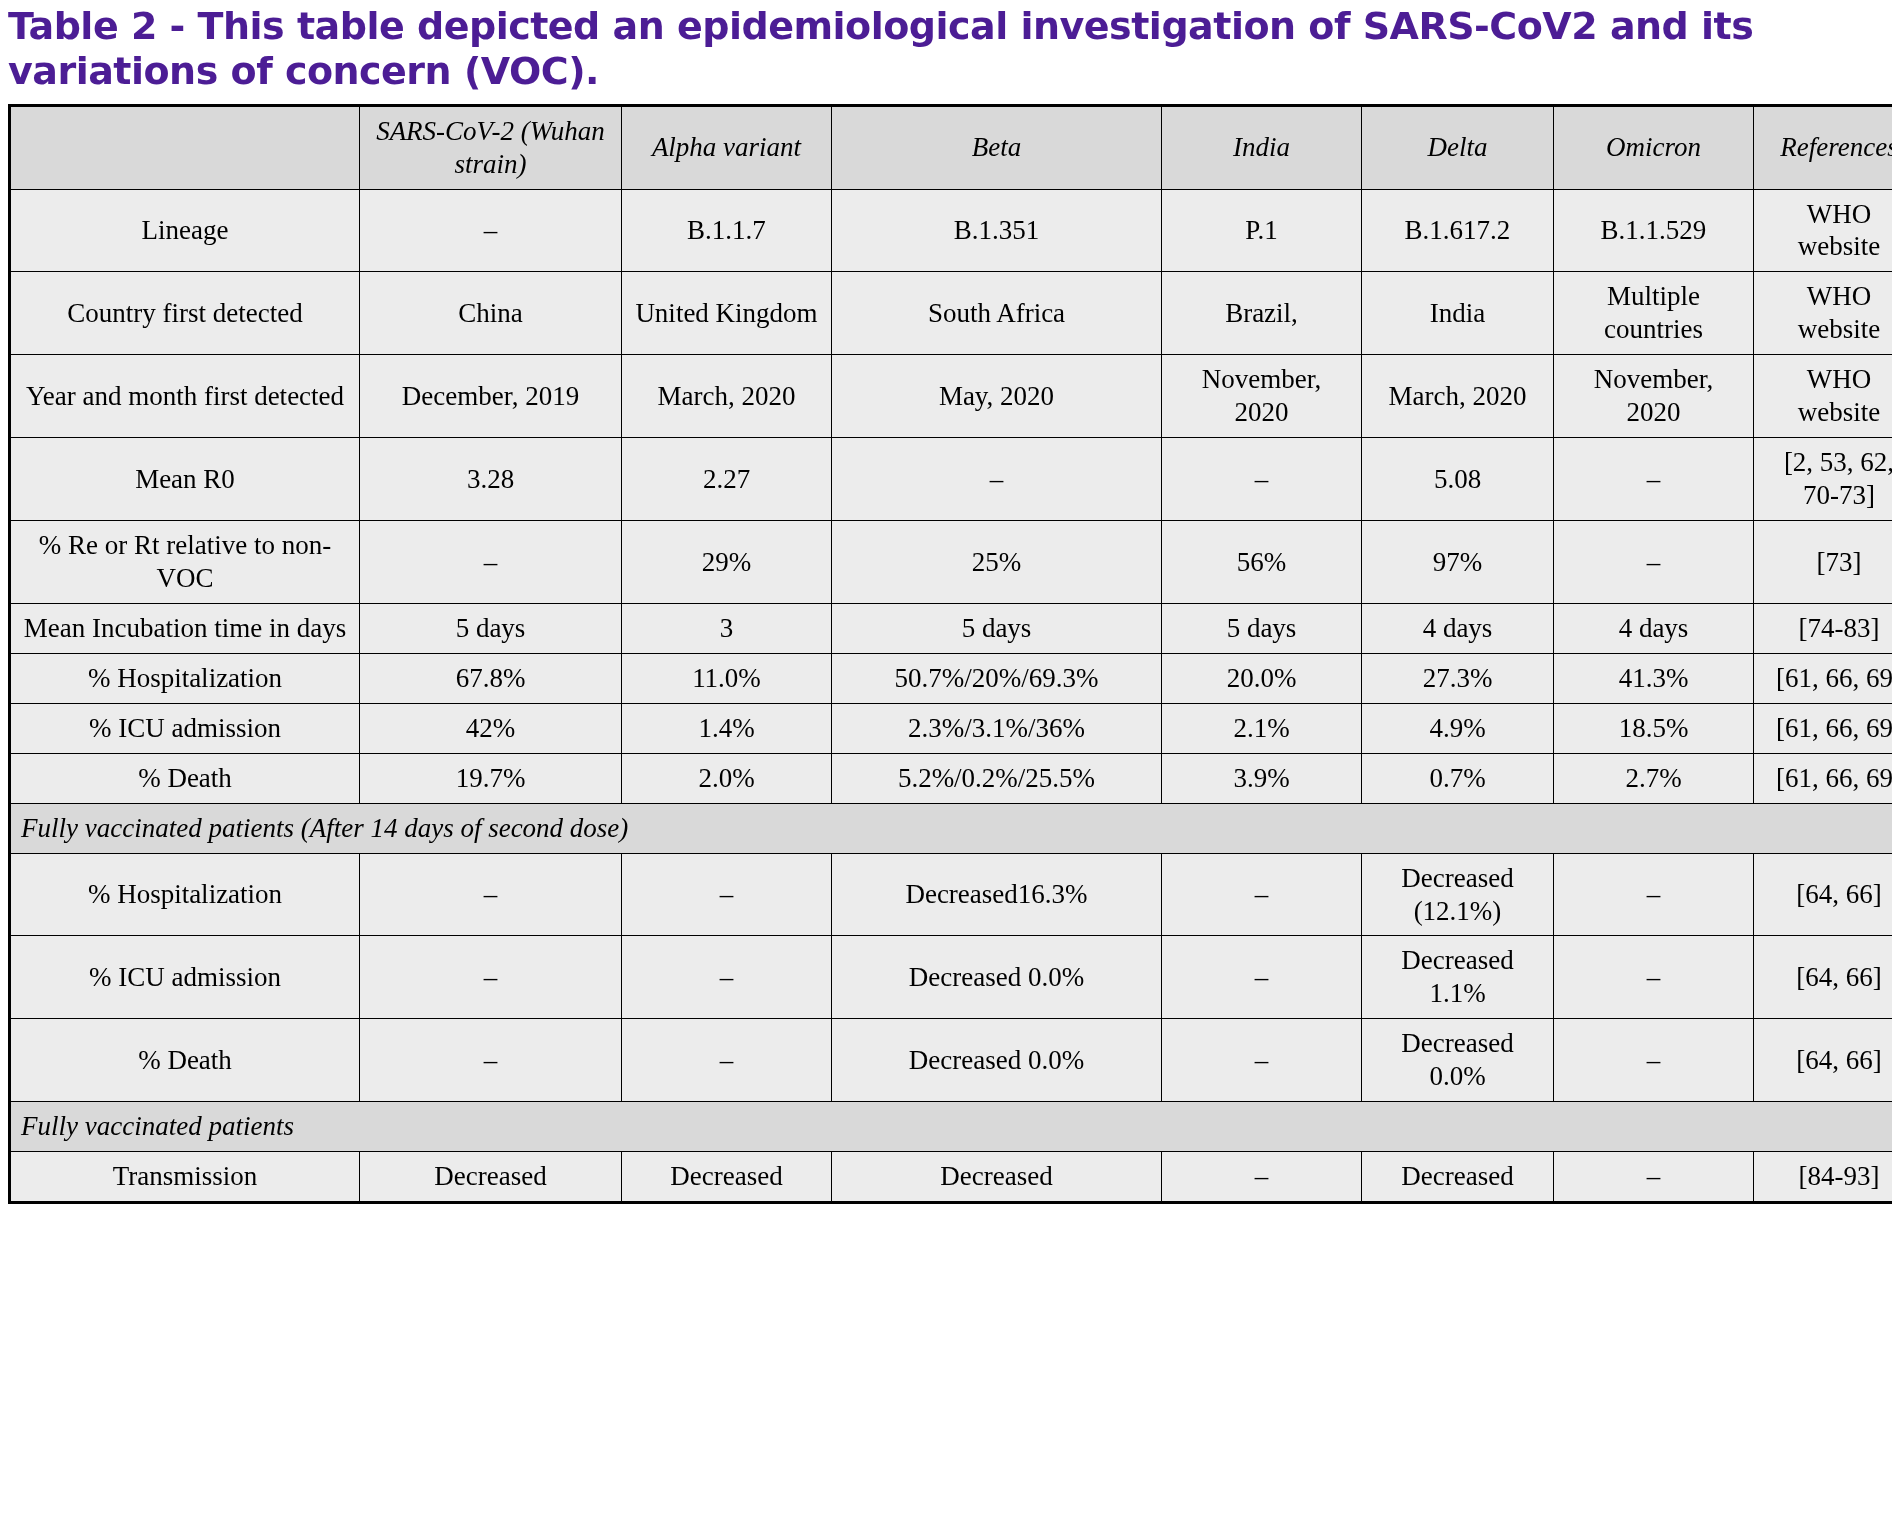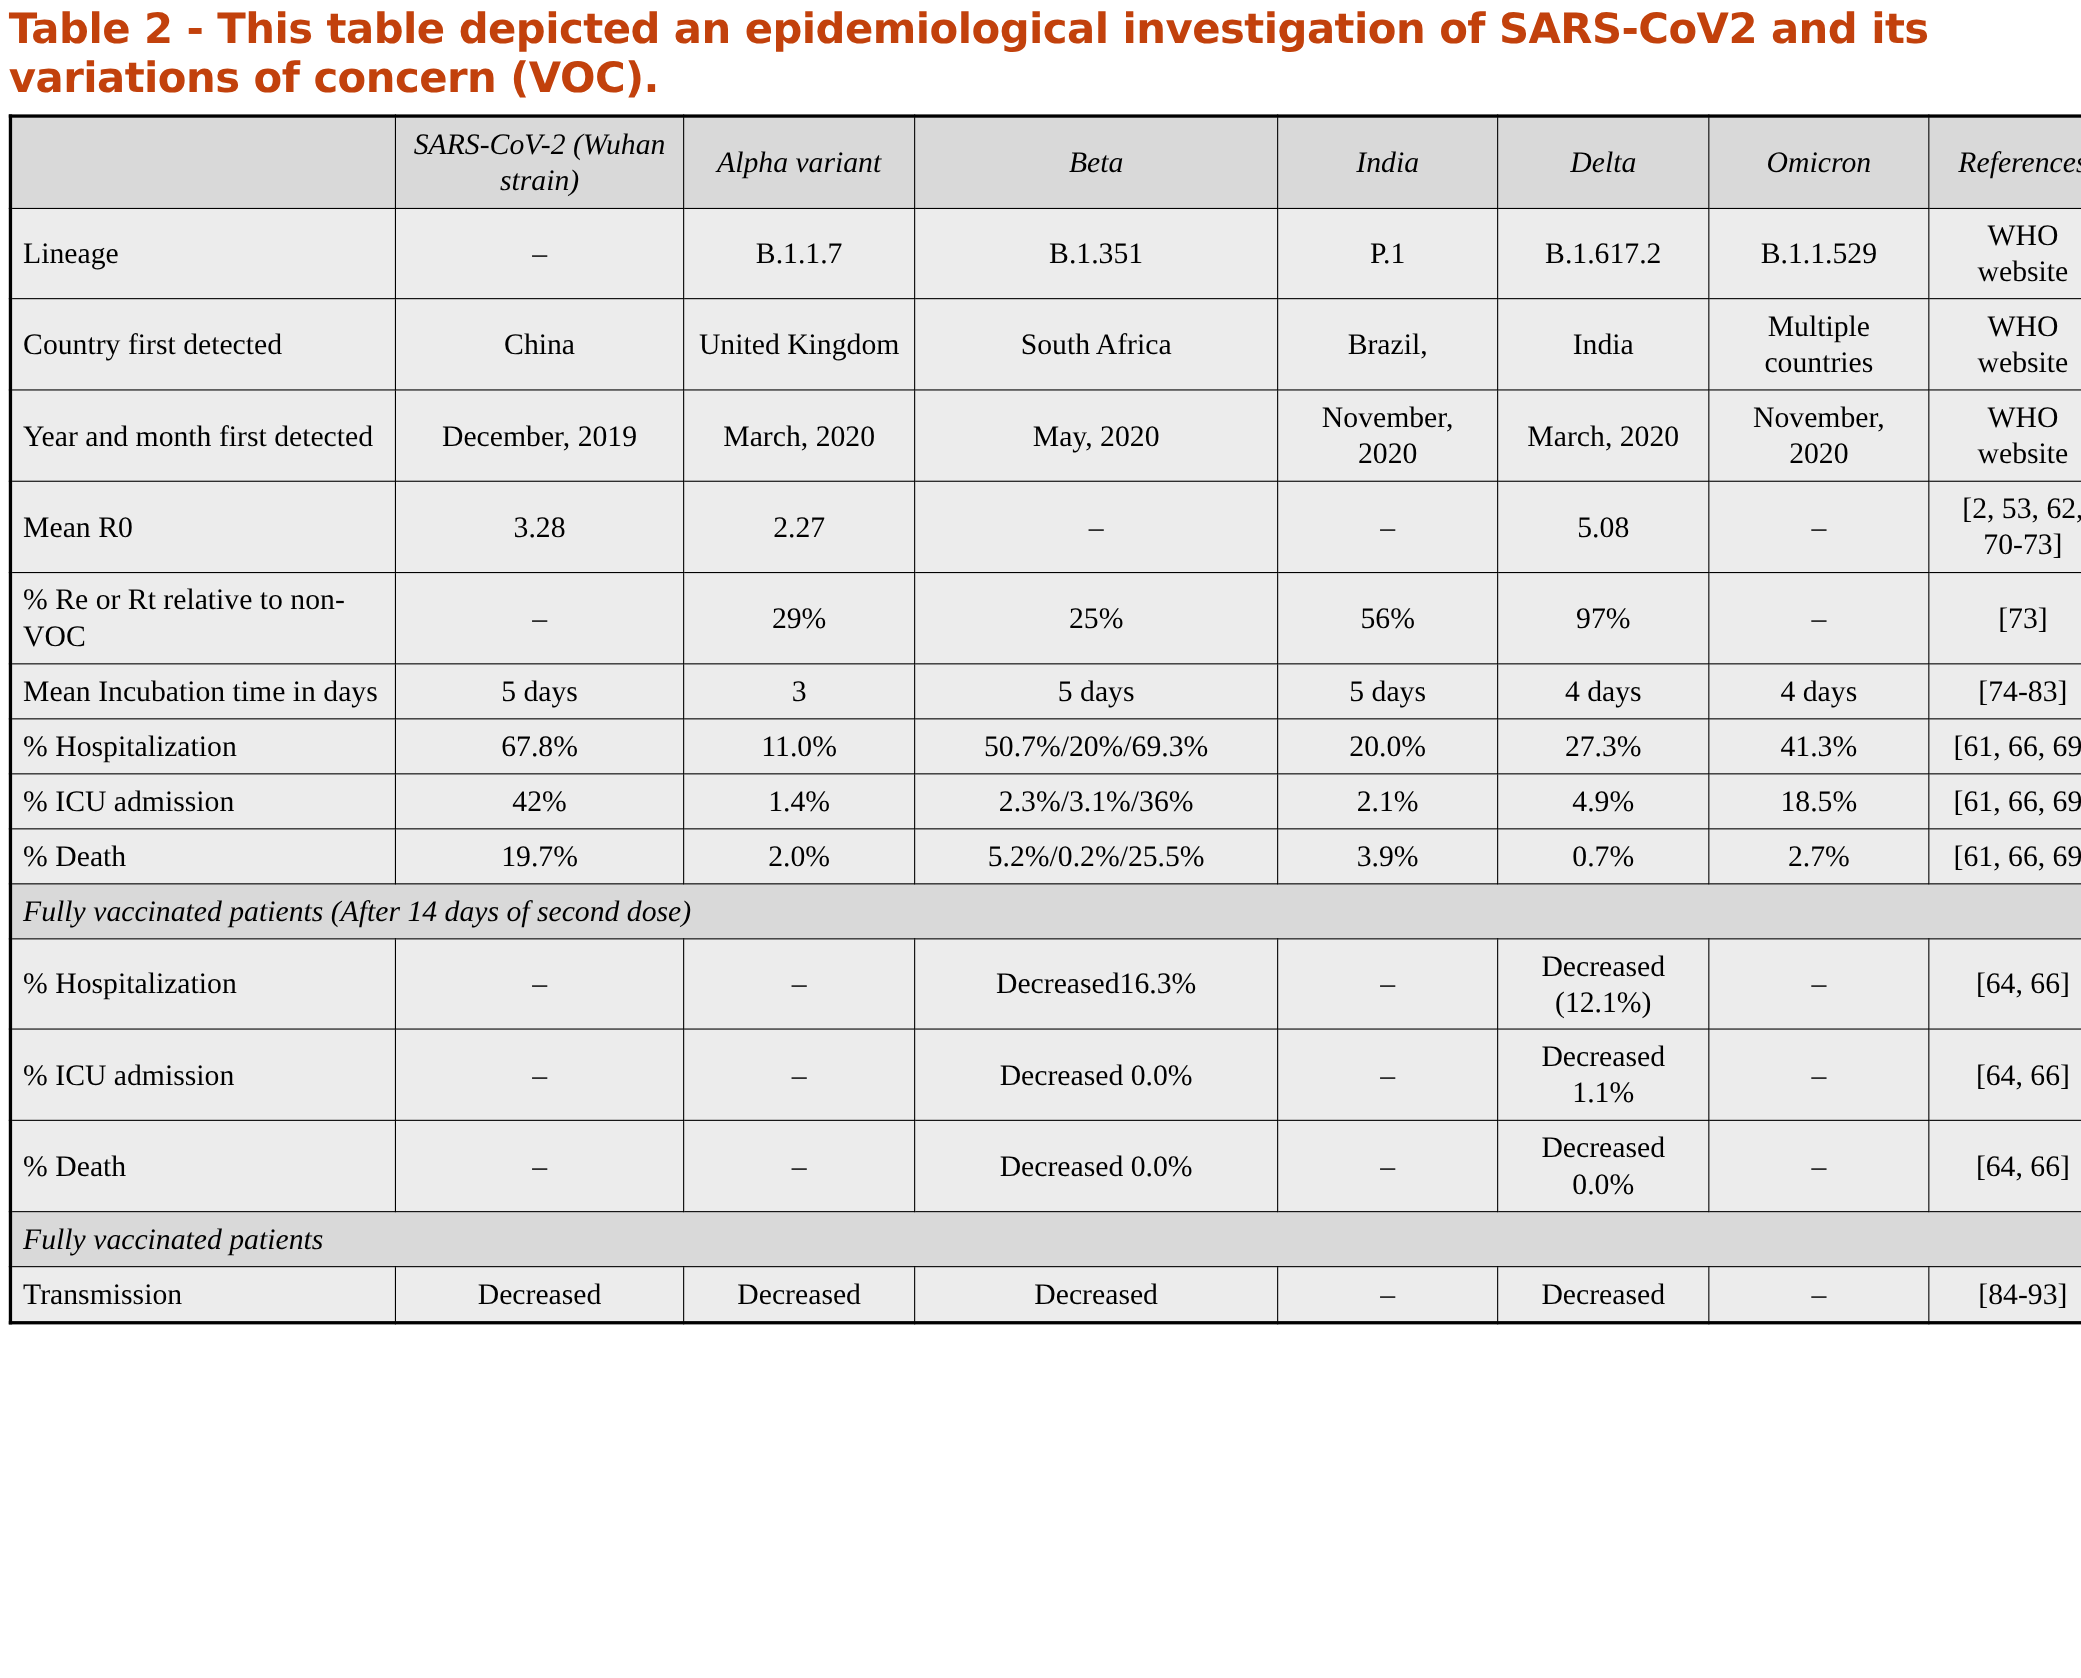--- a/index.html
+++ b/index.html
@@ -17,21 +17,21 @@
     box-sizing: border-box;
     padding: 4px 8px 8px 8px;
   }
   .caption {
     font-family: "DejaVu Sans", sans-serif;
     font-size: 38px;
     font-weight: bold;
     line-height: 1.18;
     letter-spacing: -0.5px;
     margin: 0 0 10px 0;
-    color: #c2410c;
+    color: #4c1d95;
   }
   .caption .cap-label {
     font-weight: bold;
   }
   .caption .cap-text {
     font-weight: bold;
   }
   table.voc {
     border-collapse: collapse;
     table-layout: fixed;
@@ -46,21 +46,21 @@
     vertical-align: middle;
     background: #ececec;
     font-weight: normal;
   }
   thead td {
     background: #d9d9d9 !important;
     font-style: italic;
     text-align: center;
   }
   .row-label {
-    text-align: left;
+    text-align: center;
   }
   .cell-val {
     text-align: center;
   }
   .section-row td {
     background: #d9d9d9 !important;
     font-style: italic;
     text-align: left;
     font-size: 27px;
   }

